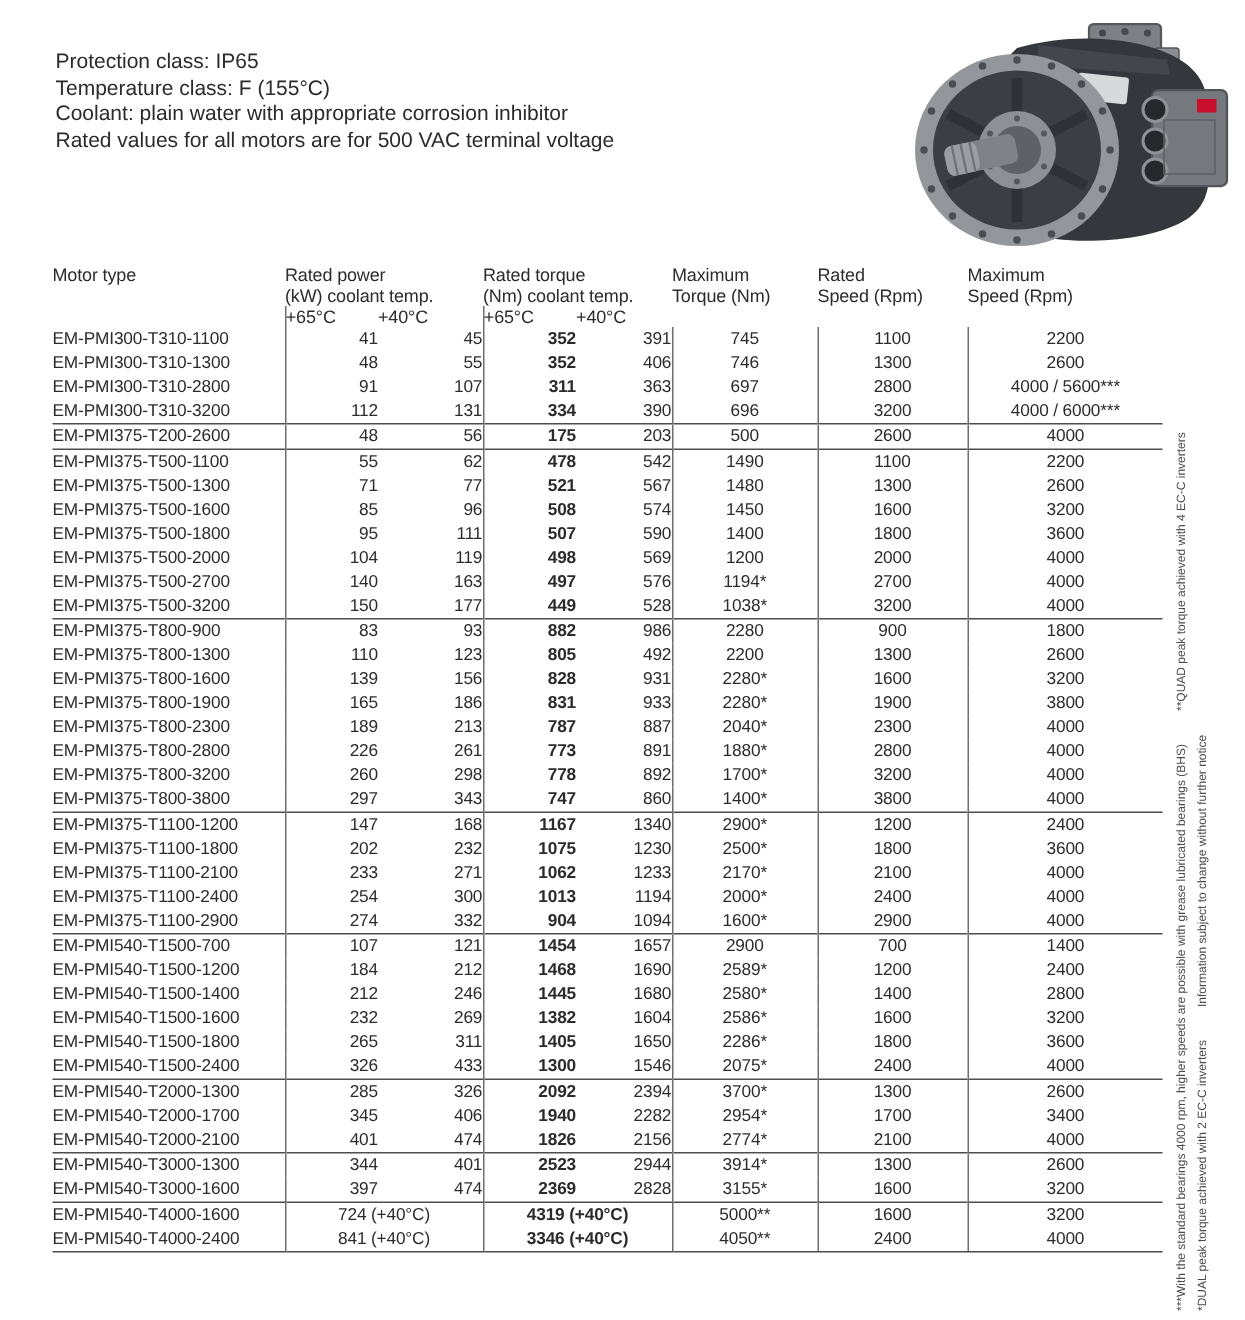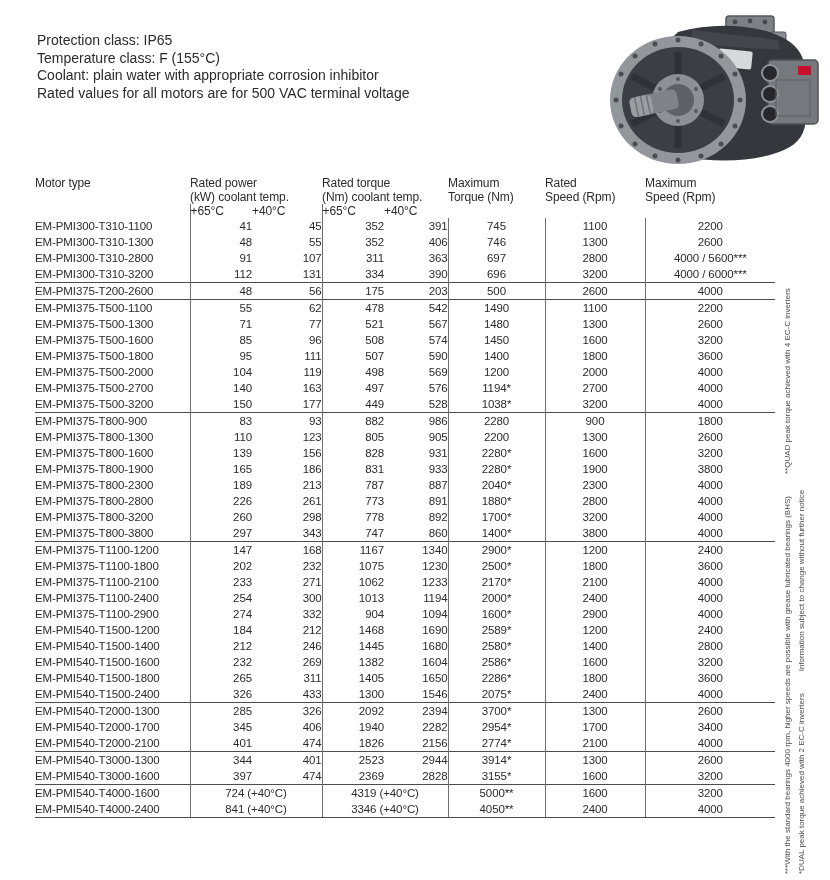--- a/index.html
+++ b/index.html
@@ -25,21 +25,21 @@
   th.pad-pwr{padding-left:7px;}
   th.pad-trq{padding-left:8px;}
   th.pad-mt{padding-left:18px;}
   th.pad-rs{padding-left:15px;}
   th.pad-ms{padding-left:15px;}
   th.hc{text-align:center;padding-right:6px;}
   .bl{border-left:1px solid #6e6e6e;}
   td.c0{text-align:left;}
   td.c1{text-align:right;padding-right:12px;border-left:1px solid #6e6e6e;}
   td.c2{text-align:right;padding-right:22px;}
-  td.c3{text-align:right;padding-right:12px;border-left:1px solid #6e6e6e;}
+  td.c3{text-align:right;padding-right:12px;border-left:1px solid #6e6e6e;font-weight:bold;}
   td.c4{text-align:right;padding-right:18px;}
   td.c5{text-align:center;border-left:1px solid #6e6e6e;}
   td.c6{text-align:center;border-left:1px solid #6e6e6e;}
   td.c7{text-align:center;border-left:1px solid #6e6e6e;}
   td.span2{text-align:center;padding-right:0;}
   tr.group-first td{border-top:1px solid #4d4d4d;}
   tbody tr:last-child td{border-bottom:1px solid #4d4d4d;}
 
   
   .footnote-line{
@@ -295,21 +295,21 @@
           <td class="c4">986</td>
           <td class="c5">2280</td>
           <td class="c6">900</td>
           <td class="c7">1800</td>
         </tr>
         <tr>
           <td class="c0">EM-PMI375-T800-1300</td>
           <td class="c1">110</td>
           <td class="c2">123</td>
           <td class="c3">805</td>
-          <td class="c4">905</td>
+          <td class="c4">492</td>
           <td class="c5">2200</td>
           <td class="c6">1300</td>
           <td class="c7">2600</td>
         </tr>
         <tr>
           <td class="c0">EM-PMI375-T800-1600</td>
           <td class="c1">139</td>
           <td class="c2">156</td>
           <td class="c3">828</td>
           <td class="c4">931</td>
@@ -410,20 +410,30 @@
         <tr>
           <td class="c0">EM-PMI375-T1100-2900</td>
           <td class="c1">274</td>
           <td class="c2">332</td>
           <td class="c3">904</td>
           <td class="c4">1094</td>
           <td class="c5">1600*</td>
           <td class="c6">2900</td>
           <td class="c7">4000</td>
         </tr>
+        <tr class="group-first">
+          <td class="c0">EM-PMI540-T1500-700</td>
+          <td class="c1">107</td>
+          <td class="c2">121</td>
+          <td class="c3">1454</td>
+          <td class="c4">1657</td>
+          <td class="c5">2900</td>
+          <td class="c6">700</td>
+          <td class="c7">1400</td>
+        </tr>
         <tr>
           <td class="c0">EM-PMI540-T1500-1200</td>
           <td class="c1">184</td>
           <td class="c2">212</td>
           <td class="c3">1468</td>
           <td class="c4">1690</td>
           <td class="c5">2589*</td>
           <td class="c6">1200</td>
           <td class="c7">2400</td>
         </tr>

